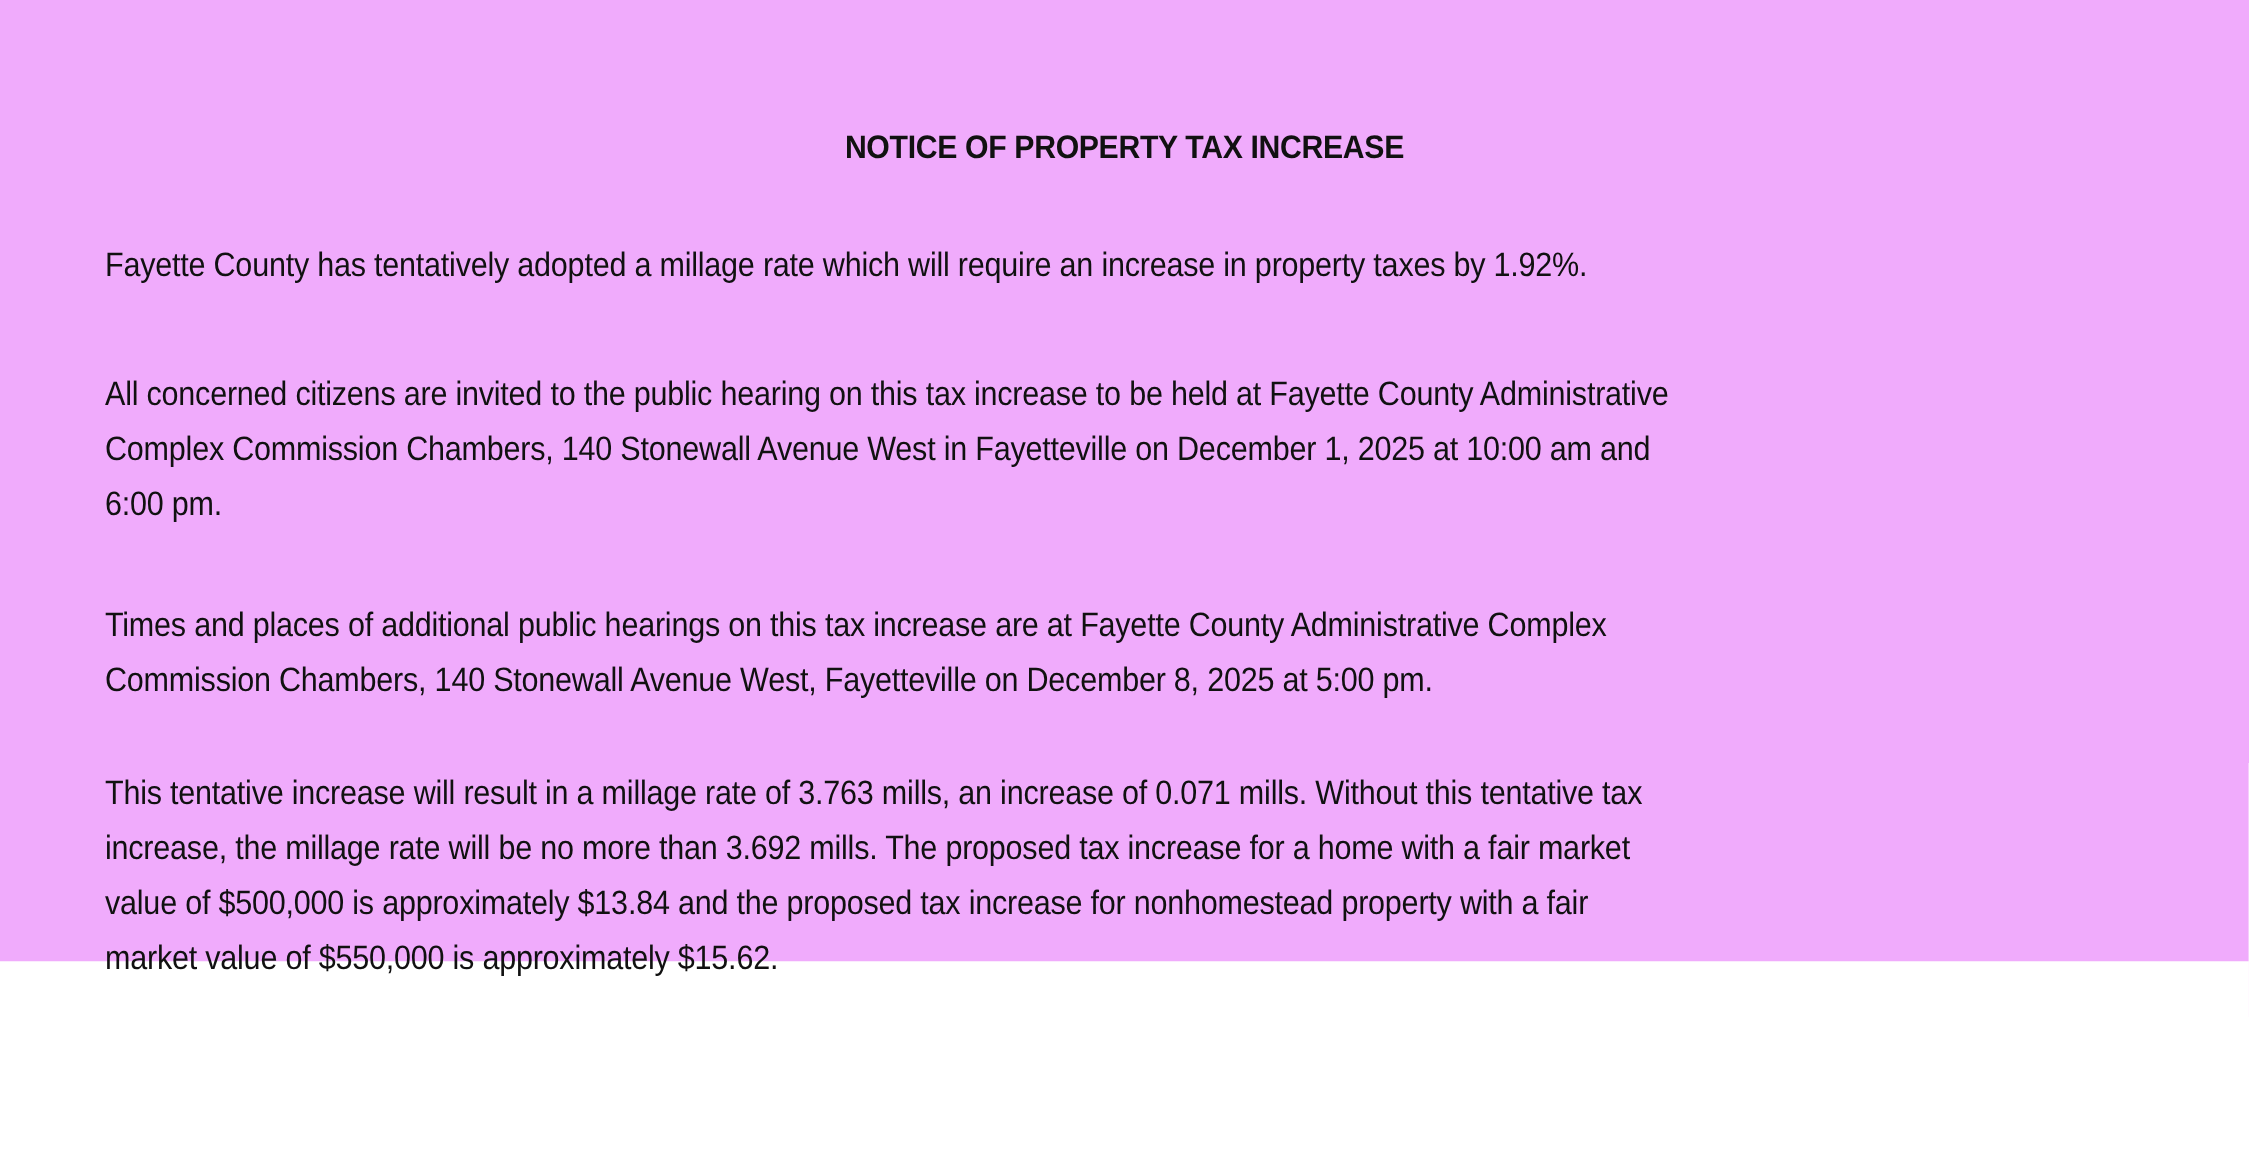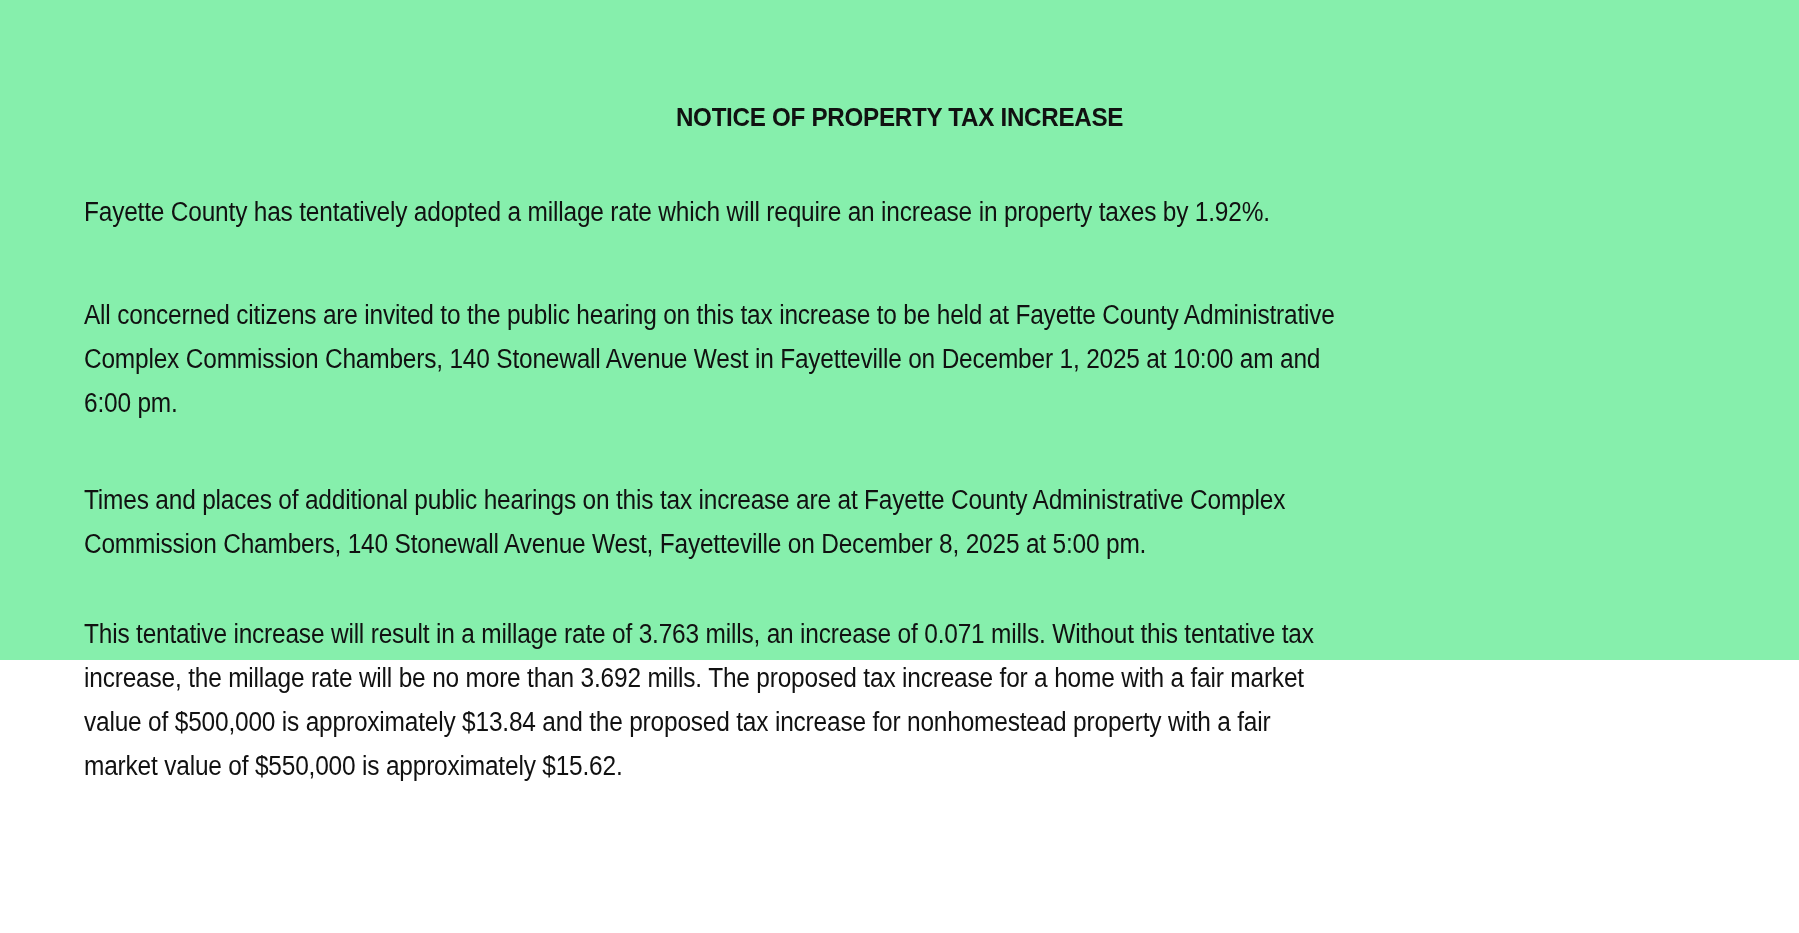--- a/index.html
+++ b/index.html
@@ -13,22 +13,22 @@
       position: relative;
       overflow: hidden;
       font-family: "Liberation Sans", "DejaVu Sans", sans-serif;
       color: #111111;
     }
     .page {
       position: absolute;
       left: 0;
       top: 0;
       width: 1799px;
-      height: 660px;
-      background: #86efac;
+      height: 769px;
+      background: #f0abfc;
     }
     .title {
       position: absolute;
       top: 102px;
       left: 0;
       width: 1799px;
       text-align: center;
       font-size: 26px;
       font-weight: bold;
       letter-spacing: -0.3px;

